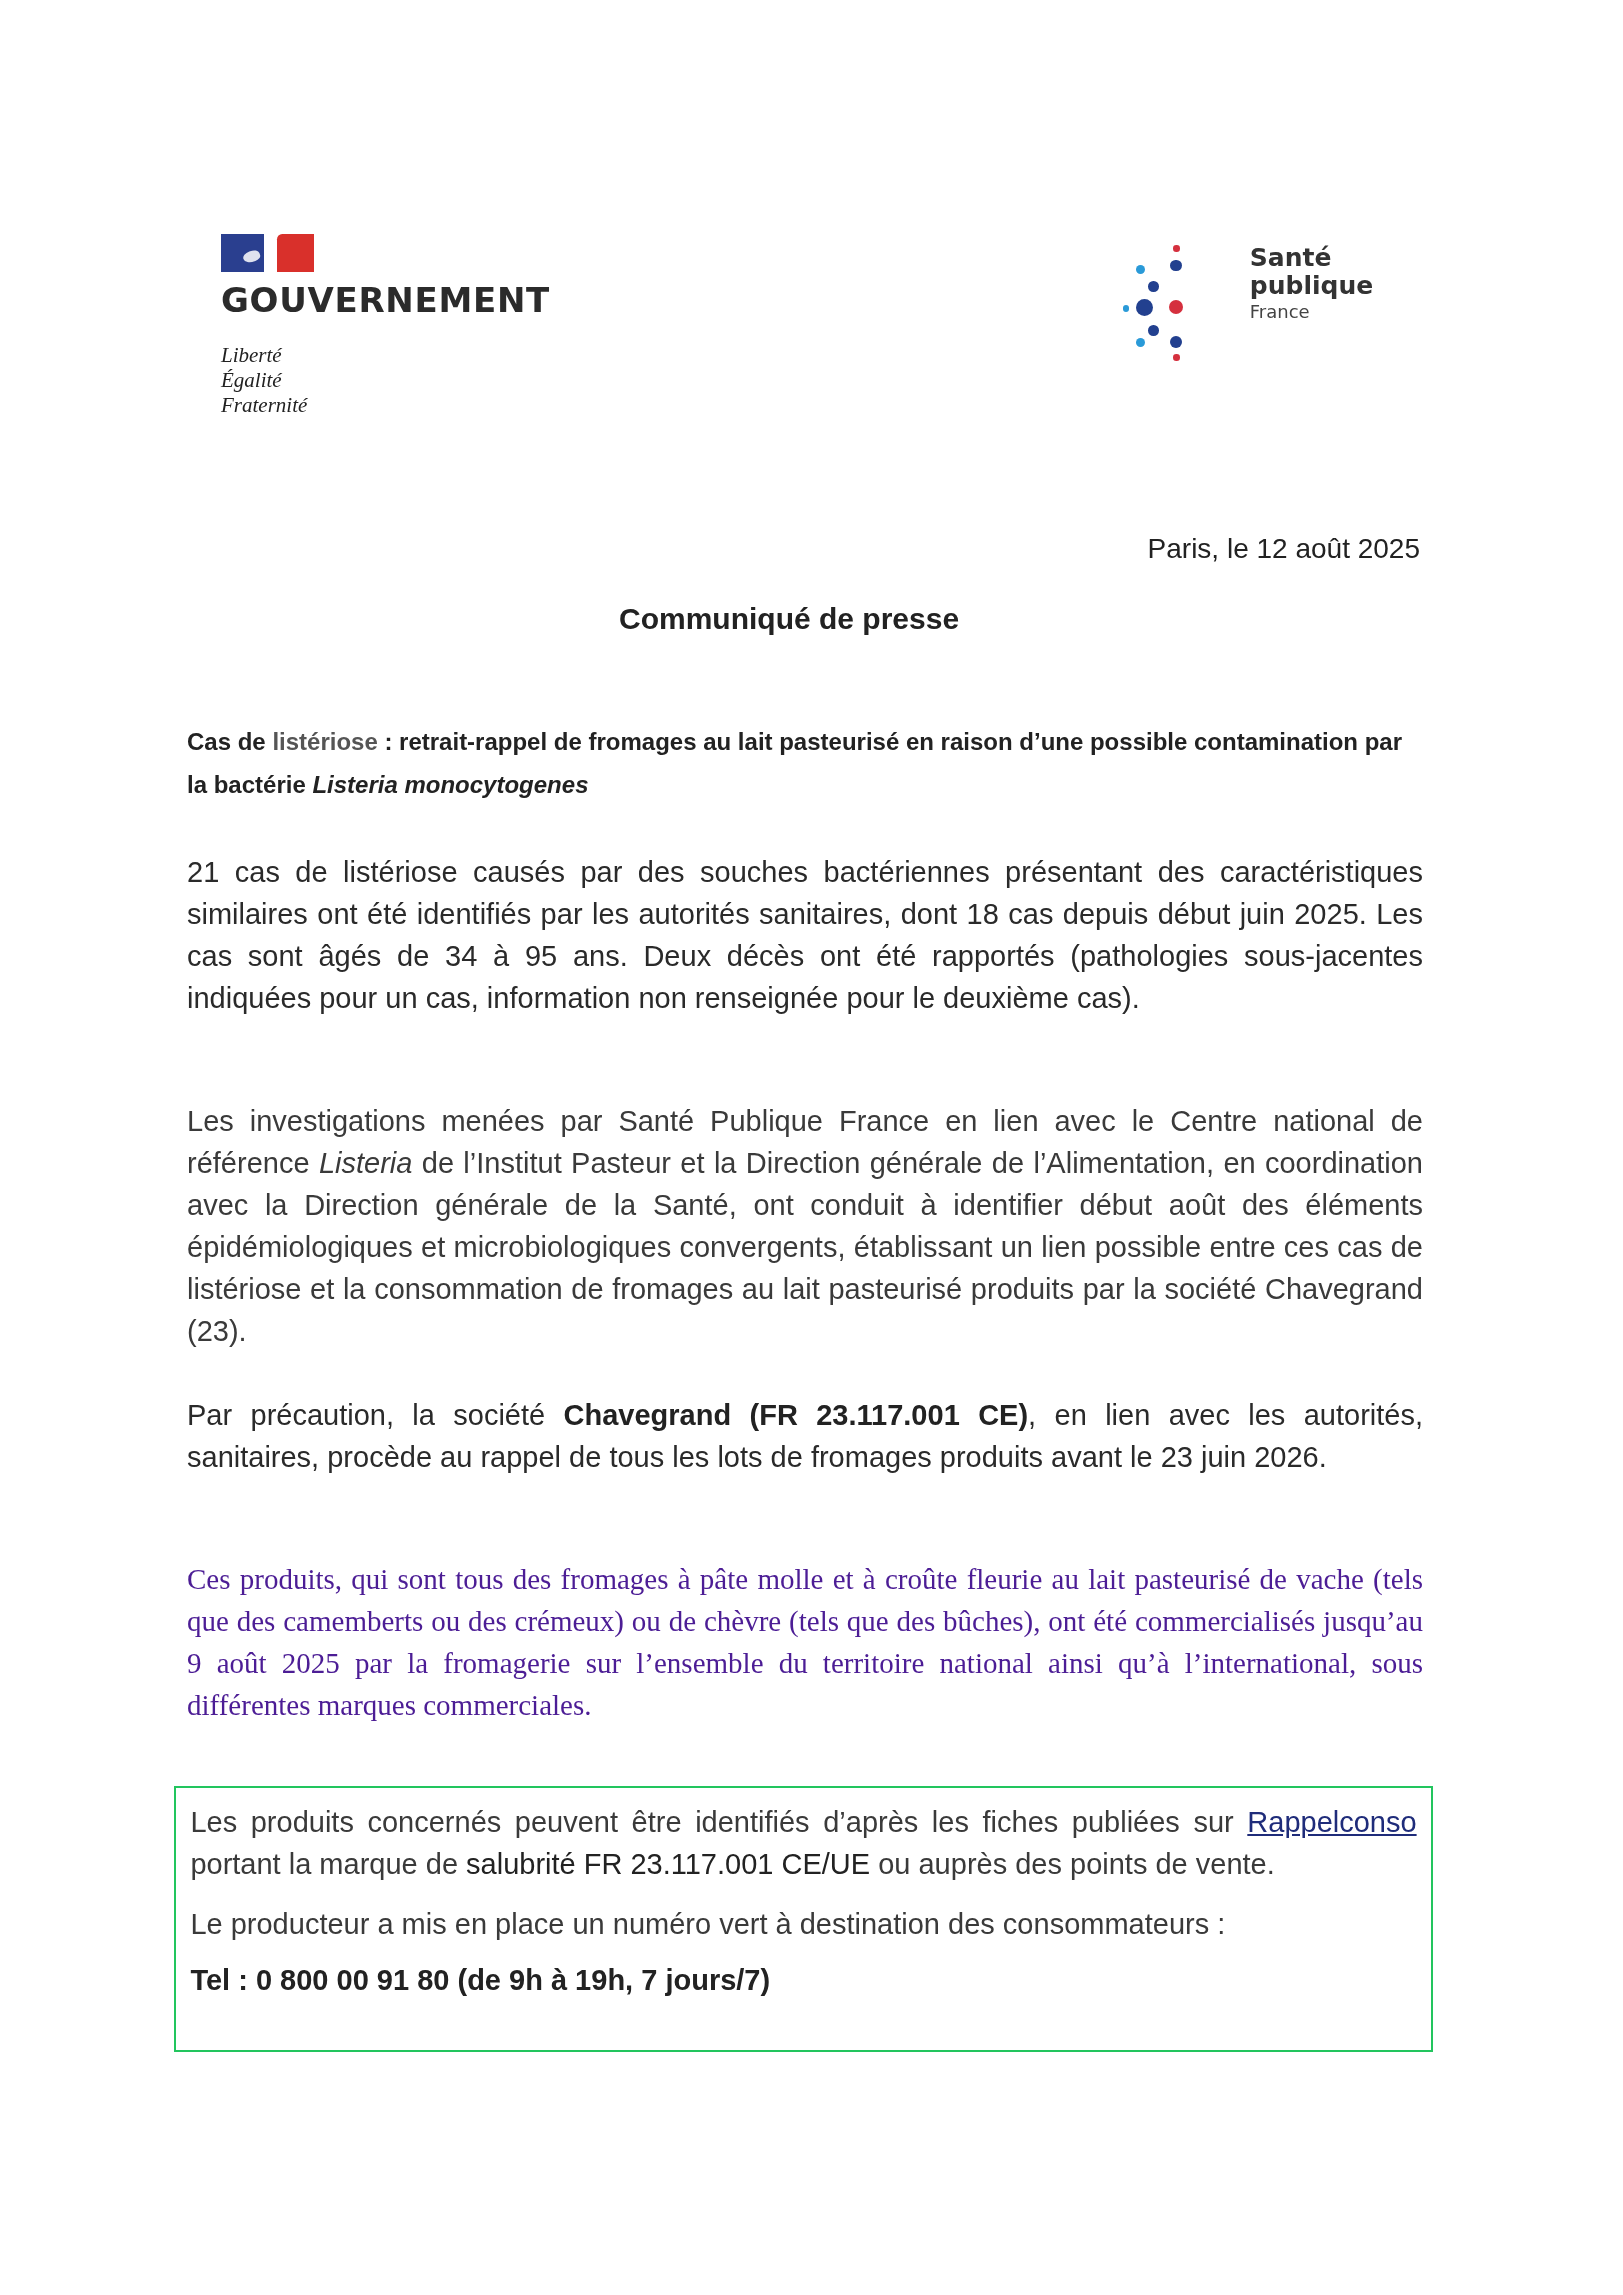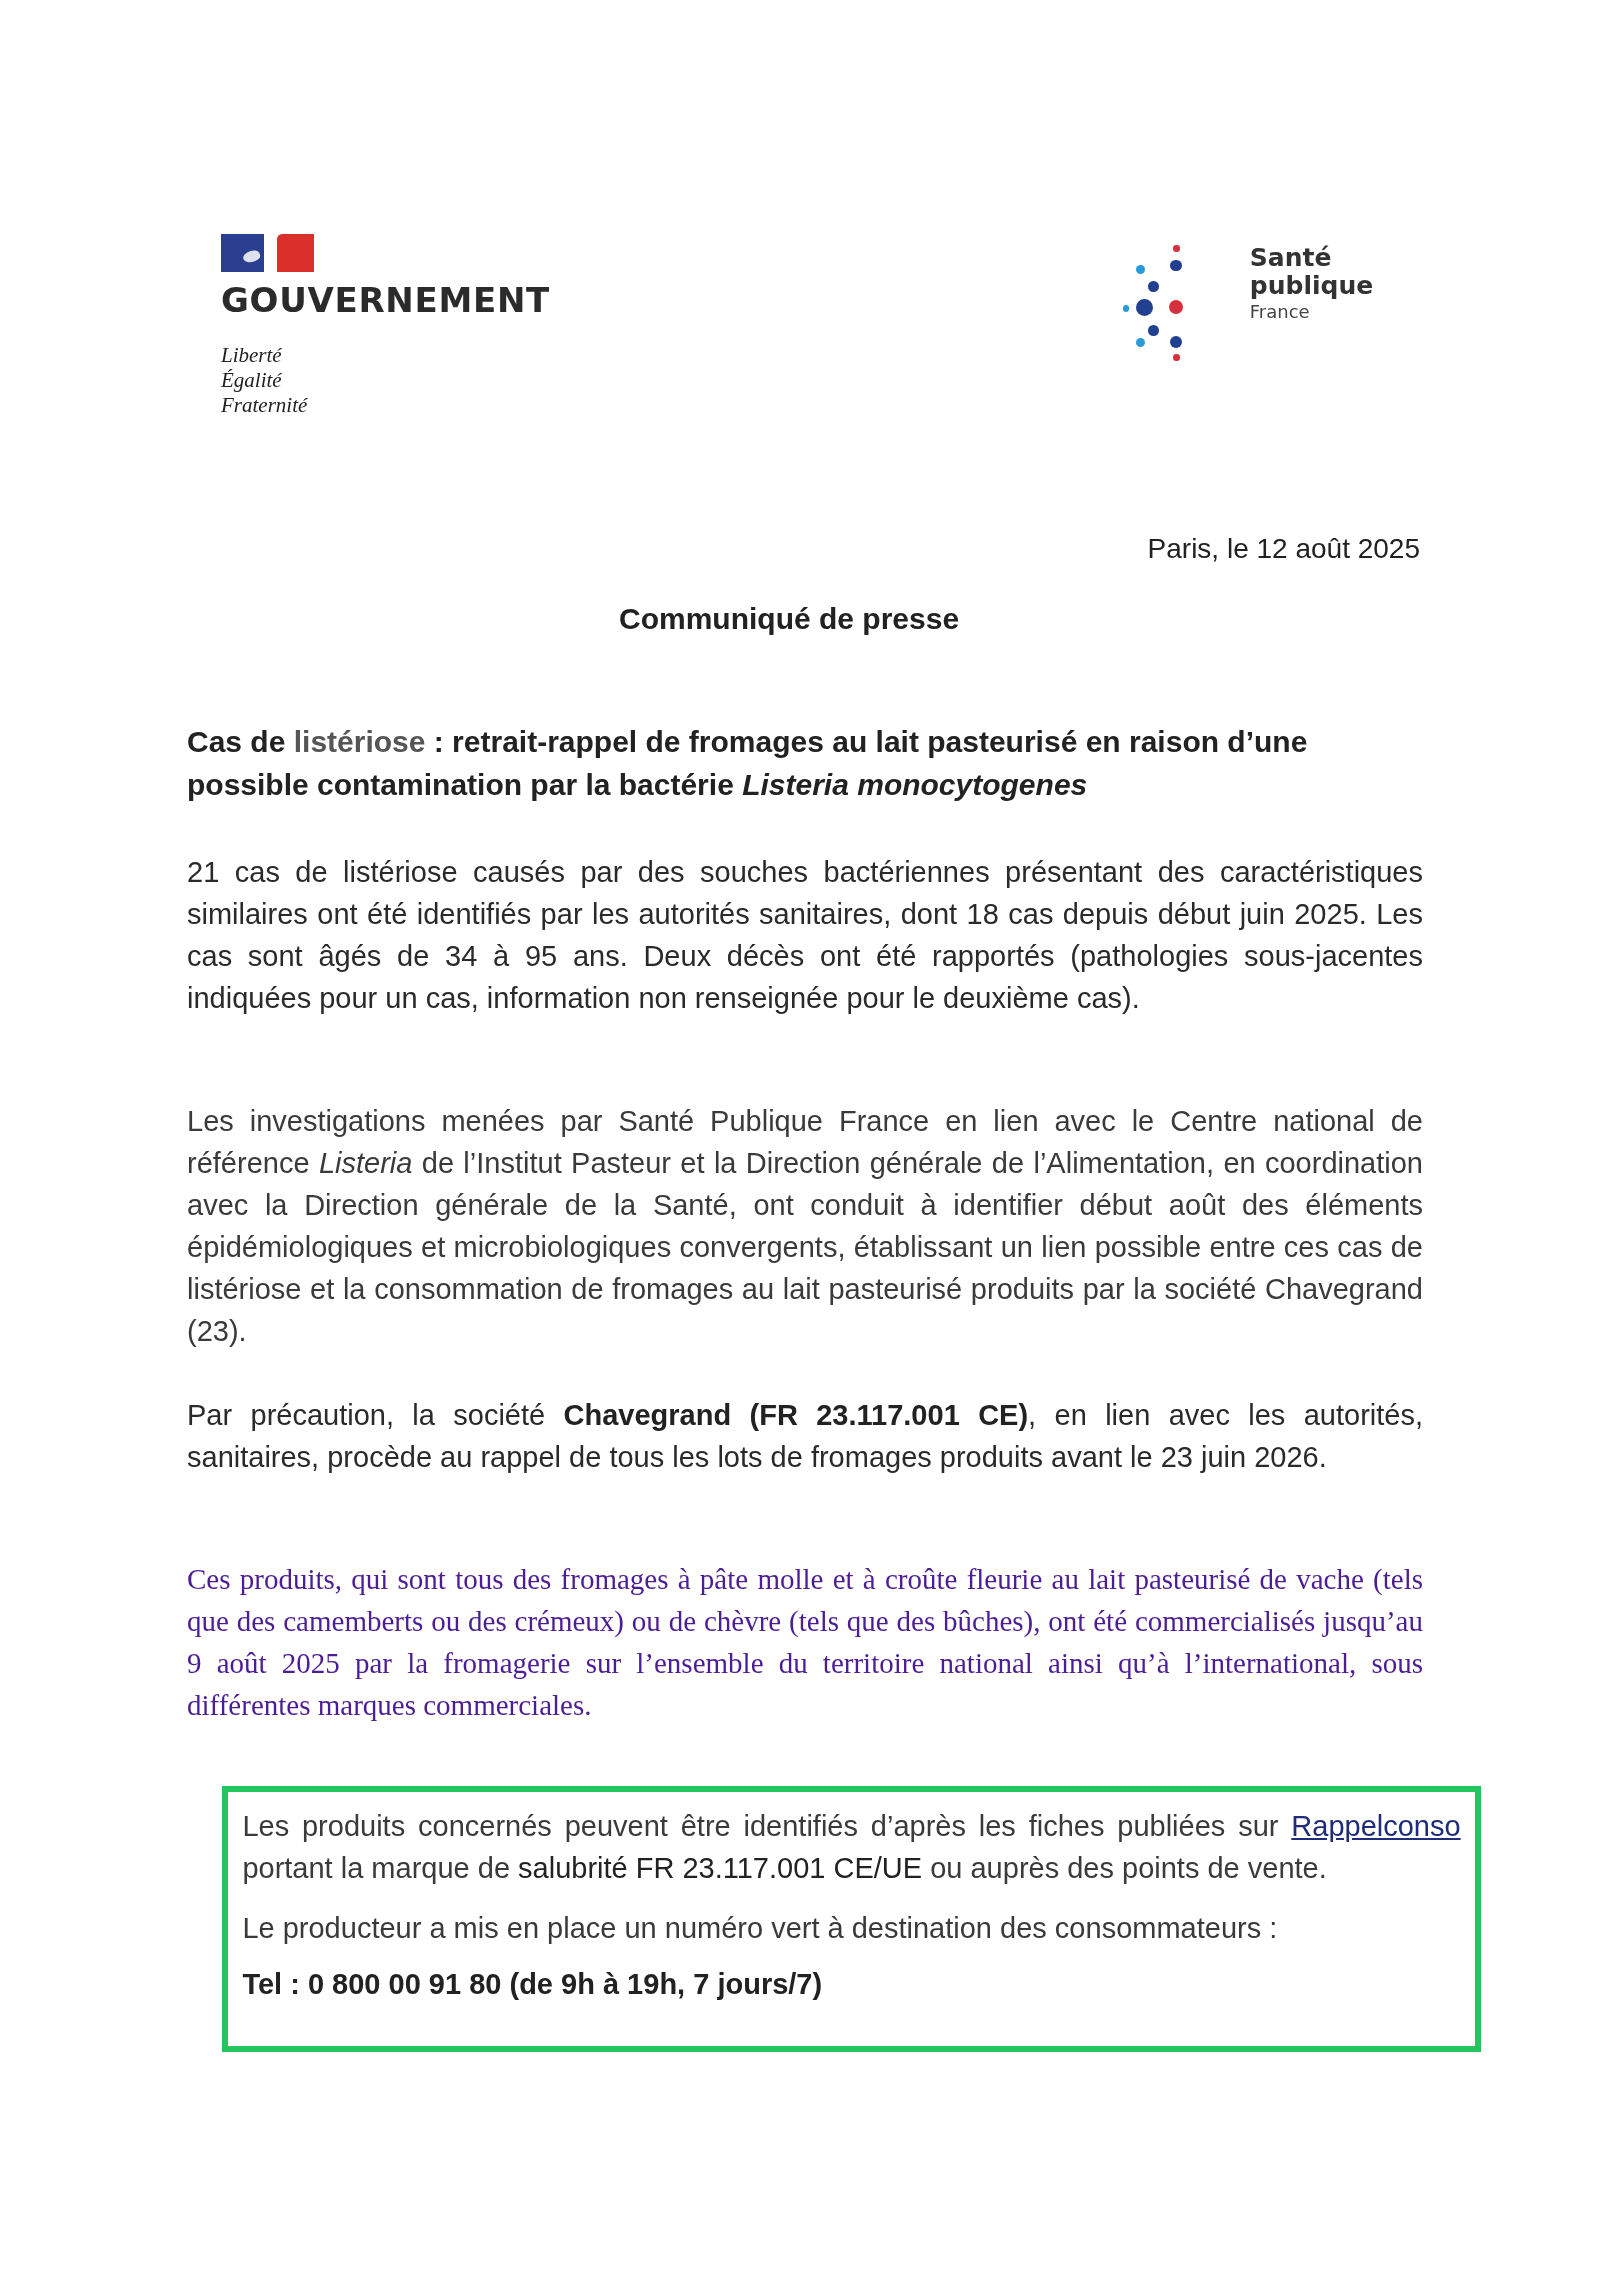--- a/index.html
+++ b/index.html
@@ -27,31 +27,31 @@
     .spf-dots { position: relative; width: 79px; height: 115px; }
     .dot { position: absolute; border-radius: 50%; }
     .spf-text { margin-left: 11.8px; font-family: "DejaVu Sans", sans-serif; color: #333; }
     .spf-text .l1, .spf-text .l2 { font-weight: bold; font-size: 25px; line-height: 27.5px; }
     .spf-text .l3 { font-size: 18px; line-height: 26px; color: #444; }
 
     .date { position: absolute; right: 203px; top: 533px; font-size: 28px; color: #222; }
     .press { position: absolute; left: 619px; top: 602px; font-size: 30px; font-weight: bold; color: #222; }
 
     .content { position: absolute; left: 187px; width: 1236px; }
-    .headline { top: 720px; font-size: 30px; font-weight: bold; line-height: 43px; color: #222; }
+    .headline { top: 720px; font-size: 24px; font-weight: bold; line-height: 43px; color: #222; }
     .headline .hl { color: #555; font-weight: bold; }
     .p { font-size: 29px; line-height: 42px; text-align: justify; color: #2a2a2a; }
     .p1 { top: 851px; }
     .p2 { top: 1100px; color: #3a3a3a; }
     .p3 { top: 1394px; }
     .p4 { top: 1558px; color: #4c1d95; font-family: Liberation Serif, serif; }
     .p b { color: #222; }
     .box {
       position: absolute; left: 174px; top: 1786px; width: 1259px; height: 266px;
-      border: 6px solid #22c55e; box-sizing: border-box; padding: 13px 14.4px 0 14.4px; margin-left: 48px;
+      border: 2px solid #22c55e; box-sizing: border-box; padding: 13px 14.4px 0 14.4px;
     }
     .box .p { color: #3a3a3a; }
     .box .link { color: #1f2c7a; text-decoration: underline; }
     .box .dark { color: #222; }
     .box .line2 { margin-top: 18.3px; }
     .box .tel { margin-top: 18.3px; font-size: 29px; font-weight: bold; color: #222; }
   </style>
 </head>
 <body>
 

